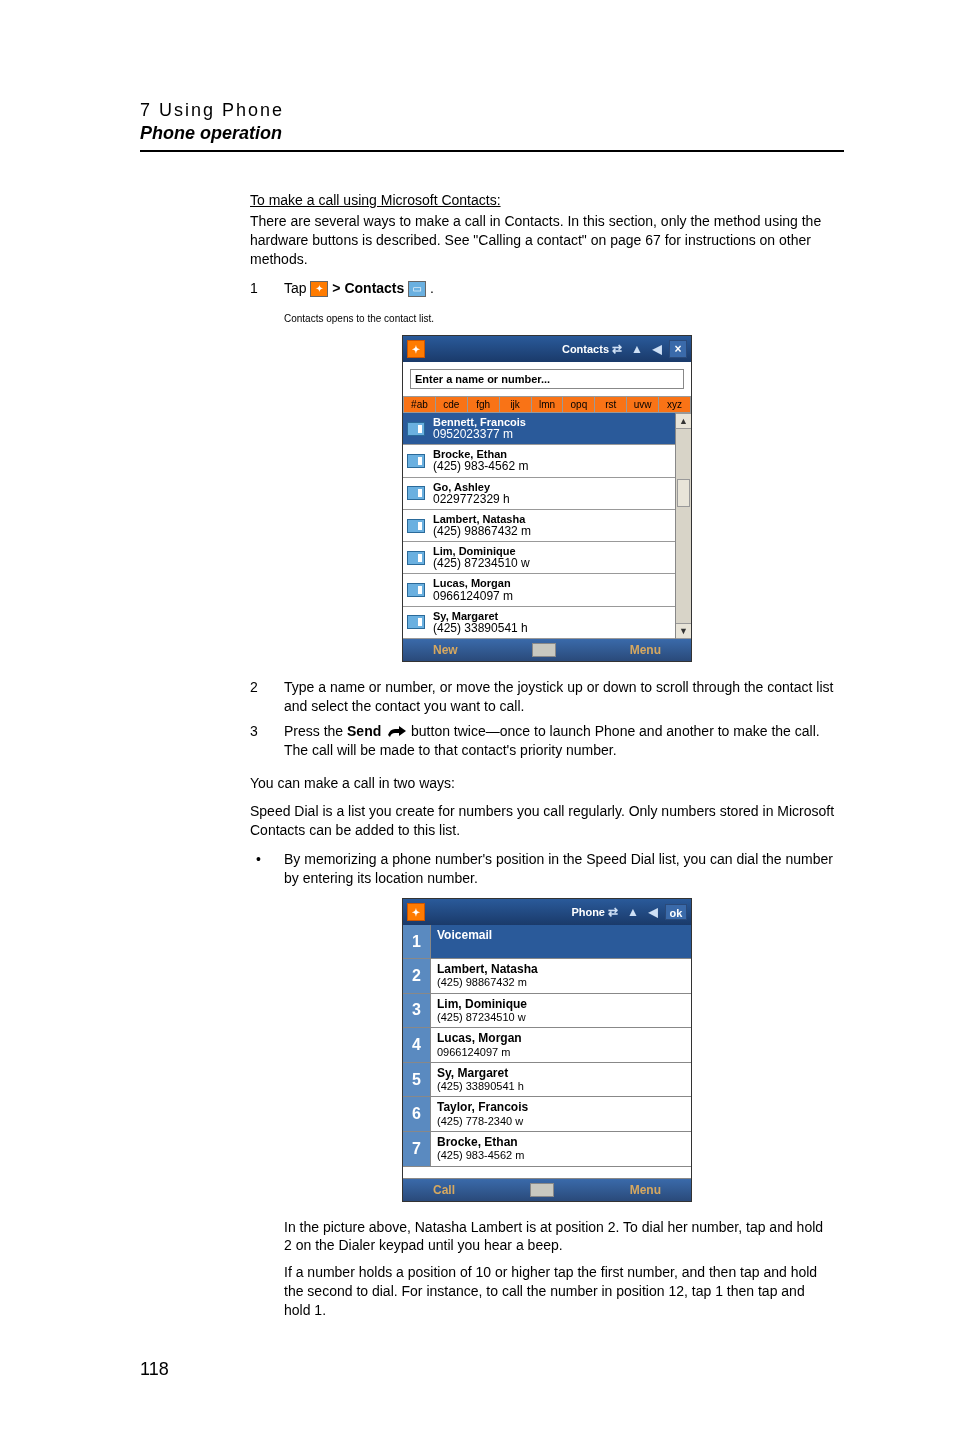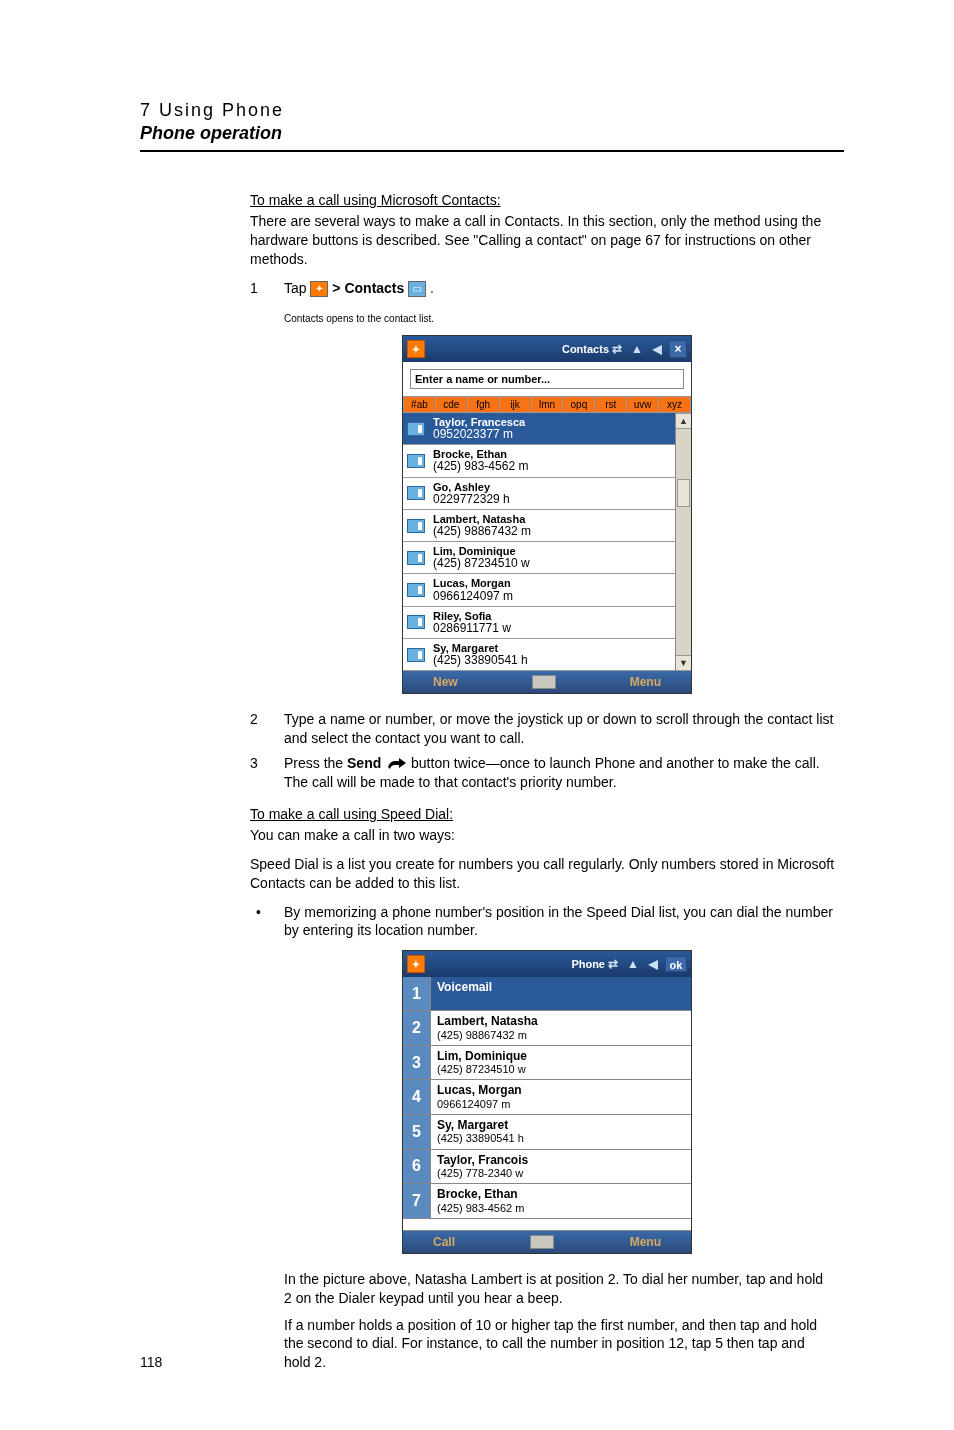--- a/index.html
+++ b/index.html
@@ -191,21 +191,21 @@
   .send-icon {
     display:inline-block;vertical-align:middle;width:22px;height:14px;position:relative;
   }
   .send-icon svg { width:22px;height:14px; }
   ul.bullets { list-style:none;padding:0;margin:0 0 10px 0; }
   ul.bullets > li { display:flex;font-size:14px;line-height:1.35;margin-bottom:6px; }
   ul.bullets > li .bul { width:34px;flex-shrink:0;text-align:left;padding-left:6px; }
   ul.bullets > li .bul-body { flex:1; }
   .after-shot { margin-left:34px;font-size:14px;line-height:1.35;margin-bottom:8px;padding-right:20px; }
   .page-number {
-    position:absolute;bottom:60px;left:140px;font-size:14px;
+    position:absolute;bottom:50px;left:140px;font-size:18px;
   }
 </style>
 </head>
 <body>
 
 <div class="page">
   <div class="chapter-heading">7 Using Phone</div>
   <div class="section-heading">Phone operation</div>
   <hr class="hr">
 
@@ -249,21 +249,21 @@
           <div class="cell">opq</div>
           <div class="cell">rst</div>
           <div class="cell">uvw</div>
           <div class="cell">xyz</div>
         </div>
         <div class="contacts-body">
           <div class="contacts-list" id="contacts-list">
               <div class="contact-row sel">
                 <span class="contact-icon"></span>
                 <span class="contact-info">
-                  <div class="cname">Taylor, Francesca</div>
+                  <div class="cname">Bennett, Francois</div>
                   <div class="cnum">0952023377  m</div>
                 </span>
               </div>
               <div class="contact-row">
                 <span class="contact-icon"></span>
                 <span class="contact-info">
                   <div class="cname">Brocke, Ethan</div>
                   <div class="cnum">(425) 983-4562  m</div>
                 </span>
               </div>
@@ -286,27 +286,20 @@
                 <span class="contact-info">
                   <div class="cname">Lim, Dominique</div>
                   <div class="cnum">(425) 87234510  w</div>
                 </span>
               </div>
               <div class="contact-row">
                 <span class="contact-icon"></span>
                 <span class="contact-info">
                   <div class="cname">Lucas, Morgan</div>
                   <div class="cnum">0966124097  m</div>
-                </span>
-              </div>
-              <div class="contact-row">
-                <span class="contact-icon"></span>
-                <span class="contact-info">
-                  <div class="cname">Riley, Sofia</div>
-                  <div class="cnum">0286911771  w</div>
                 </span>
               </div>
               <div class="contact-row">
                 <span class="contact-icon"></span>
                 <span class="contact-info">
                   <div class="cname">Sy, Margaret</div>
                   <div class="cnum">(425) 33890541  h</div>
                 </span>
               </div>
             </div>
@@ -339,21 +332,20 @@
           <span class="send-icon">
             <svg viewBox="0 0 22 14">
                 <path d="M3 10 Q5 4 10 4 L14 4 L14 1 L21 6 L14 11 L14 8 L10 8 Q6 8 5 12 Z" fill="#000"></path>
               </svg>
           </span>
           <span> button twice—once to launch Phone and another to make the call. The call will be made to that contact's priority number.</span>
         </span>
       </li>
     </ol>
 
-    <div class="subhead">To make a call using Speed Dial:</div>
     <div class="body-text">You can make a call in two ways:</div>
     <div class="body-text">Speed Dial is a list you create for numbers you call regularly. Only numbers stored in Microsoft Contacts can be added to this list.</div>
 
     <ul class="bullets">
       <li>
         <span class="bul">•</span>
         <span class="bul-body">By memorizing a phone number's position in the Speed Dial list, you can dial the number by entering its location number.</span>
       </li>
     </ul>
 
@@ -422,17 +414,17 @@
         <div class="sd-gap"></div>
         <div class="soft-bar">
           <span>Call</span>
           <span class="kbd"></span>
           <span>Menu</span>
         </div>
       </div>
     </div>
 
     <div class="after-shot"> In the picture above, Natasha Lambert is at position 2. To dial her number, tap and hold 2 on the Dialer keypad until you hear a beep.</div>
-    <div class="after-shot"> If a number holds a position of 10 or higher tap the first number, and then tap and hold the second to dial. For instance, to call the number in position 12, tap 5 then tap and hold 2.</div>
+    <div class="after-shot"> If a number holds a position of 10 or higher tap the first number, and then tap and hold the second to dial. For instance, to call the number in position 12, tap 1 then tap and hold 1.</div>
   </div>
 </div>
 
 <div class="page-number">118</div>
 
 </body></html>

